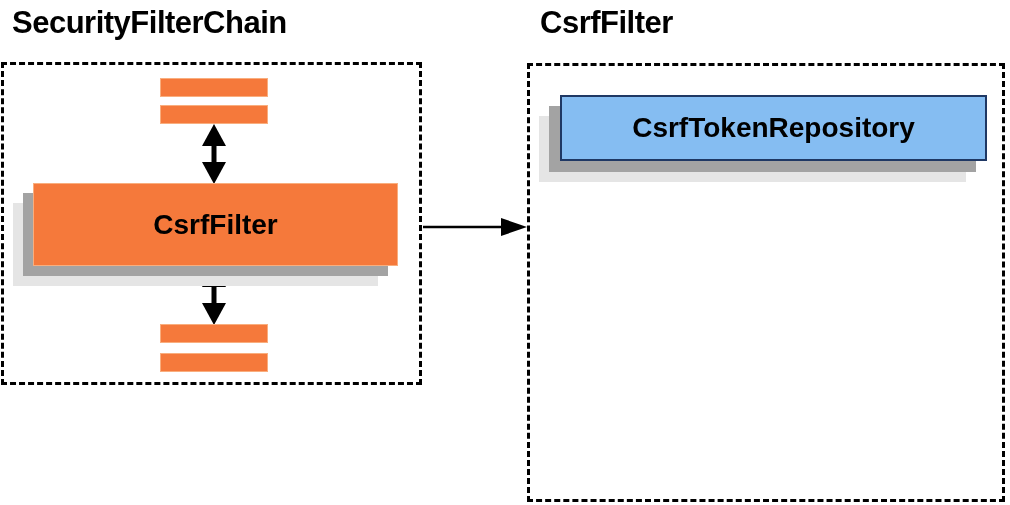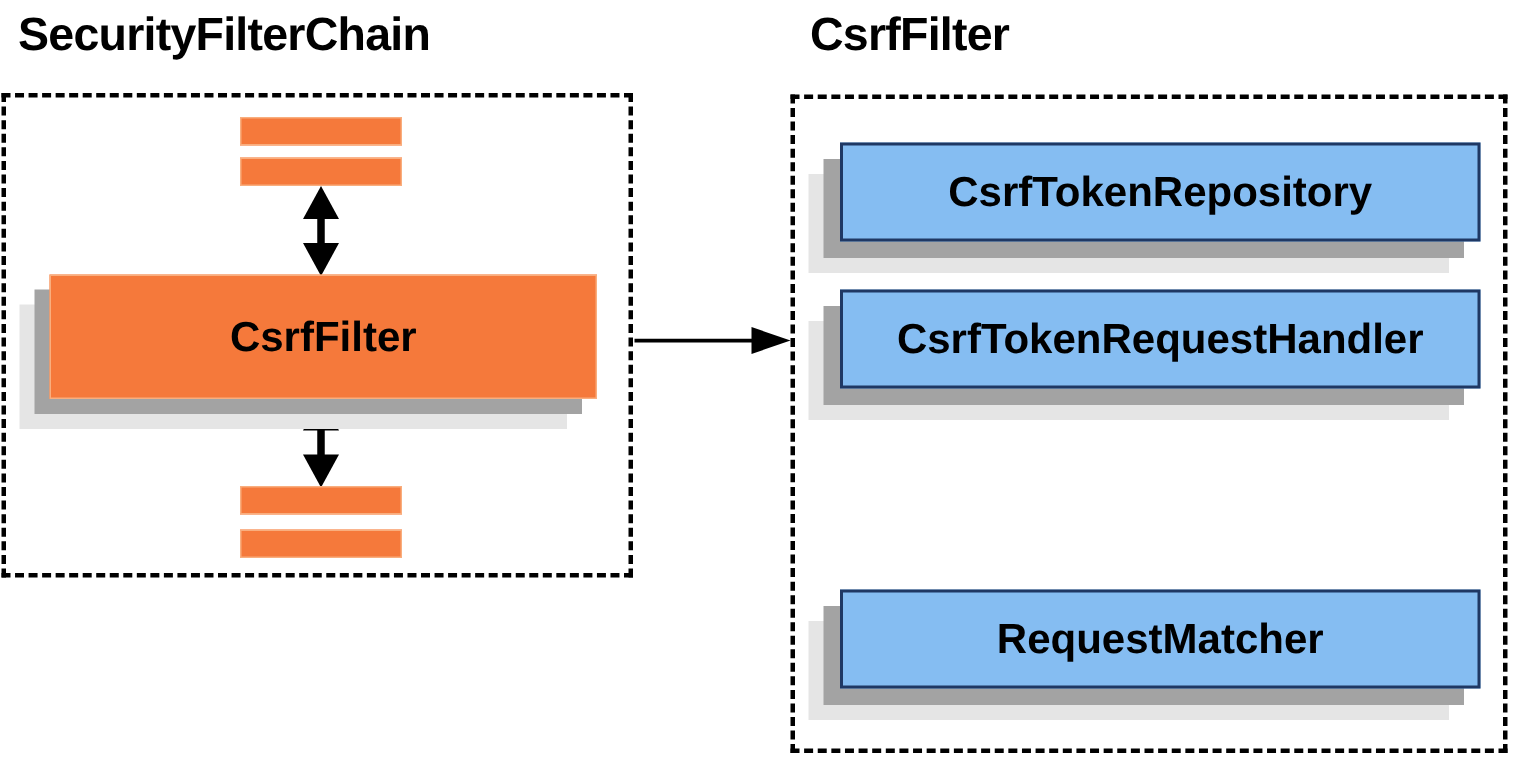--- a/index.html
+++ b/index.html
@@ -141,26 +141,16 @@
     <line x1="1" y1="15" x2="81" y2="15" stroke="currentColor" stroke-width="2.5"></line>
     <polygon points="79,6 79,24 105,15" fill="currentColor"></polygon>
   </svg>
 
   <div class="card card-blue blue-1">
     <div class="shadow-light"></div>
     <div class="shadow-dark"></div>
     <div class="face">CsrfTokenRepository</div>
   </div>
 
-  <div class="card card-blue blue-2">
-    <div class="shadow-light"></div>
-    <div class="shadow-dark"></div>
-    <div class="face">CsrfTokenRequestHandler</div>
-  </div>
 
 
-  <div class="card card-blue blue-4">
-    <div class="shadow-light"></div>
-    <div class="shadow-dark"></div>
-    <div class="face">RequestMatcher</div>
-  </div>
 
 </div>
 
 </body></html>

